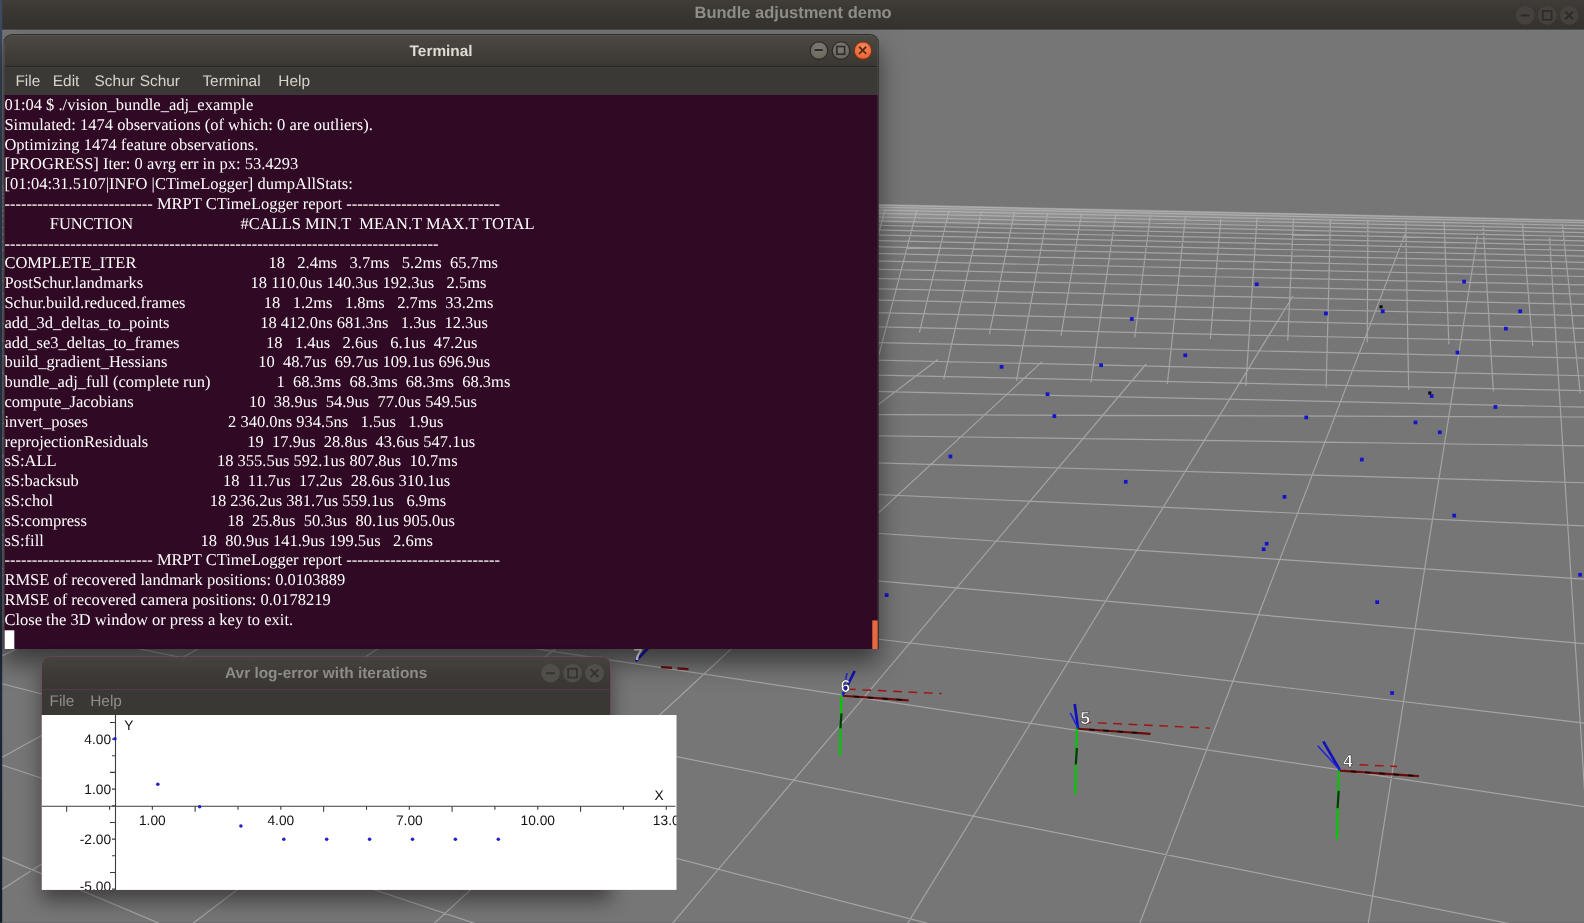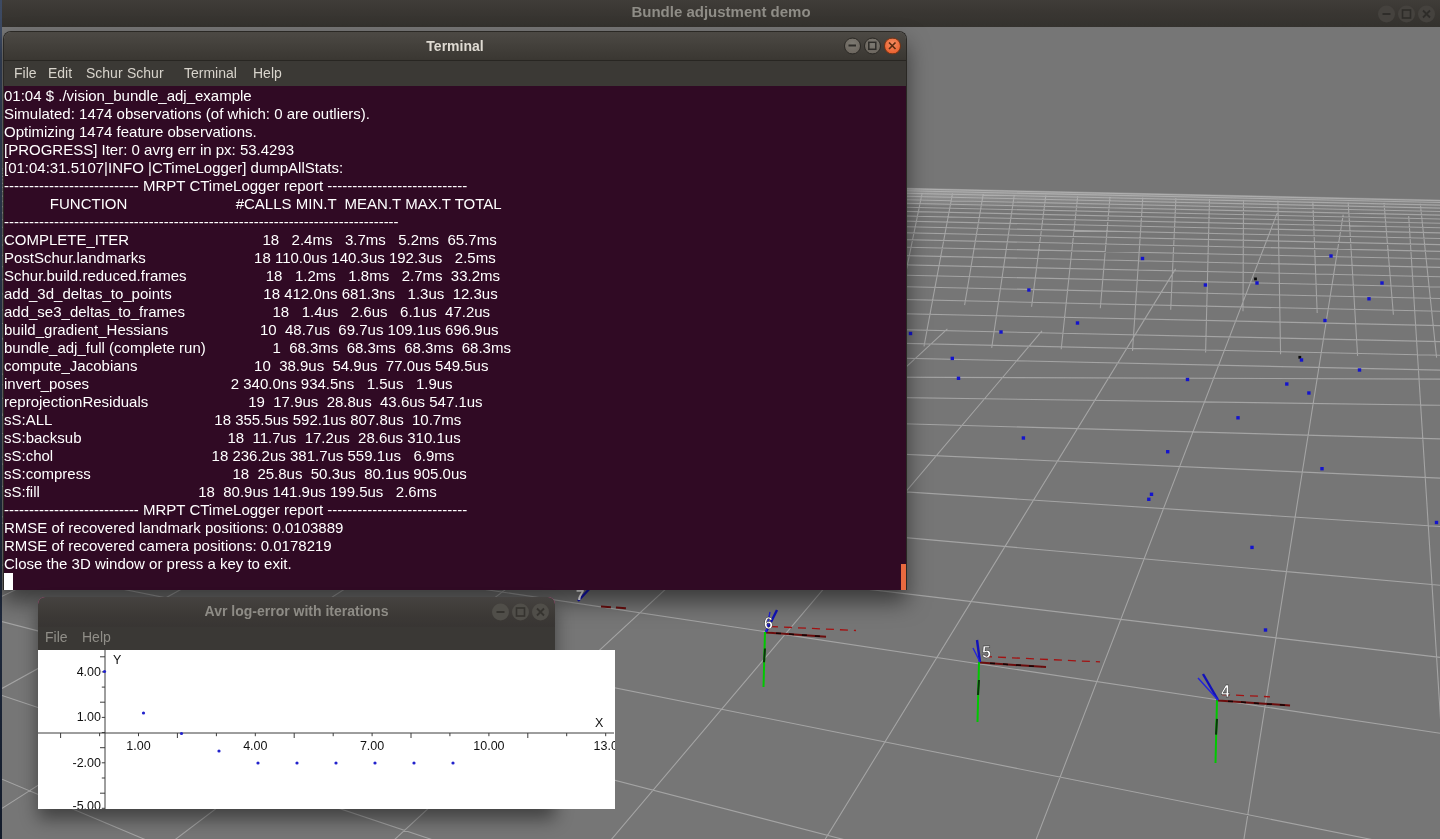--- a/index.html
+++ b/index.html
@@ -6,32 +6,32 @@
 .win-title { font-weight:bold; font-size:14px; text-align:center; }
 #mainwin { position:absolute; left:2px; top:0; width:1438px; height:839px; }
 #mainbar { position:absolute; left:0; top:0; right:0; height:27px;
   background: linear-gradient(180deg,#403d39 0%,#3a3733 40%,#34322e 100%);
   color:#8f8d87; }
 #mainbar .win-title { line-height:23px; font-size:15px; }
 #viewport { position:absolute; left:0; top:27px; width:1438px; height:812px; background:#767676; }
 .btns { position:absolute; top:50%; transform:translateY(-50%); display:flex; gap:3px; }
 .b { width:17px; height:17px; border-radius:50%; position:relative; }
 .b svg { position:absolute; left:0; top:0; }
-#terminal { position:absolute; left:3px; top:31px; width:904px; height:559px; border:1px solid #2a2824; border-bottom:none;
+#terminal { position:absolute; left:3px; top:31px; width:796px; height:559px; border:1px solid #2a2824; border-bottom:none;
   border-radius:8px 8px 0 0; box-shadow:0 12px 22px rgba(0,0,0,0.5);
   background:#737373; }
 #termbar { position:absolute; left:0; top:0; right:0; height:29px; border-radius:7px 7px 0 0;
   background: linear-gradient(180deg,#4c4944 0%,#423f3a 55%,#3a3732 100%);
   border-bottom:1px solid #282622; color:#dfdbd3; }
 #termbar .win-title { line-height:28px; }
 #termmenu { position:absolute; left:0; top:29px; right:0; height:25px; background:#3b3935;
   color:#d8d4cc; font-size:14px; }
 #termmenu span { position:absolute; top:4px; }
 #termbody { position:absolute; left:0; top:54px; right:0; bottom:0; background:#300a24; overflow:hidden; }
-#termbody pre { font-family:Liberation Sans, sans-serif; font-size:15px; line-height:18px; color:#ffffff;
+#termbody pre { font-family:Liberation Serif, serif; font-size:15px; line-height:18px; color:#ffffff;
   position:absolute; left:0px; top:1px; }
 #cursor { position:absolute; left:0px; top:487px; width:9px; height:17px; background:#ffffff; }
 #scrollthumb { position:absolute; right:0px; bottom:0px; width:5px; height:26px; background:#e8693f; }
 #plotwin { position:absolute; left:38px; top:597px; width:517px; height:212px;
   box-shadow:0 10px 18px rgba(0,0,0,0.45); background:#ec4899; border-radius:7px 7px 0 0; }
 #plotbar { position:absolute; left:0; top:0; right:0; height:30px; border-radius:7px 7px 0 0;
   background: linear-gradient(180deg,#454240 0%,#3c3936 60%,#383533 100%); color:#8e8c86; }
 #plotbar .win-title { line-height:29px; }
 #plotmenu { position:absolute; left:0; top:30px; right:0; height:23px; background:#3a3835; color:#908e88; font-size:14px; }
 #plotmenu span { position:absolute; top:2px; }

